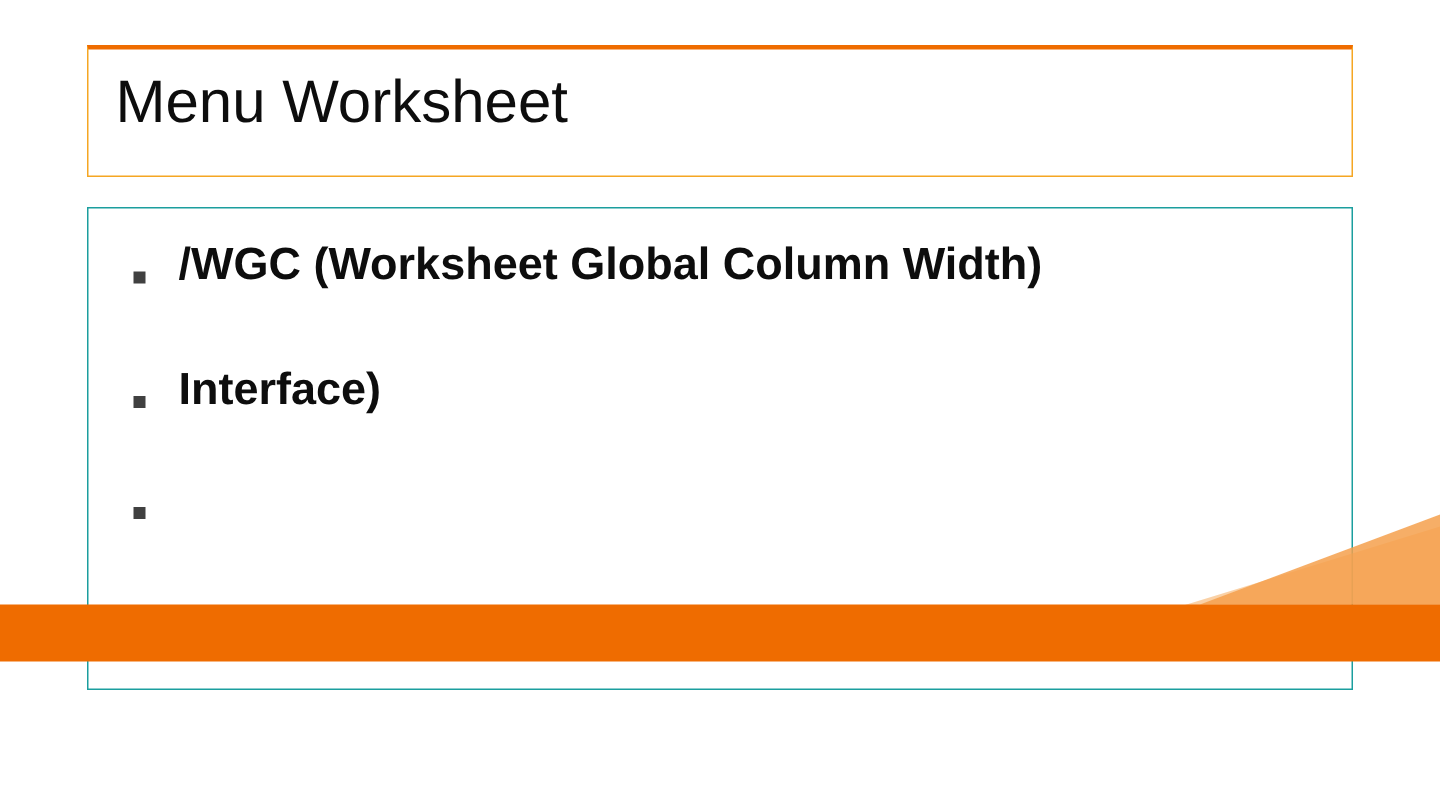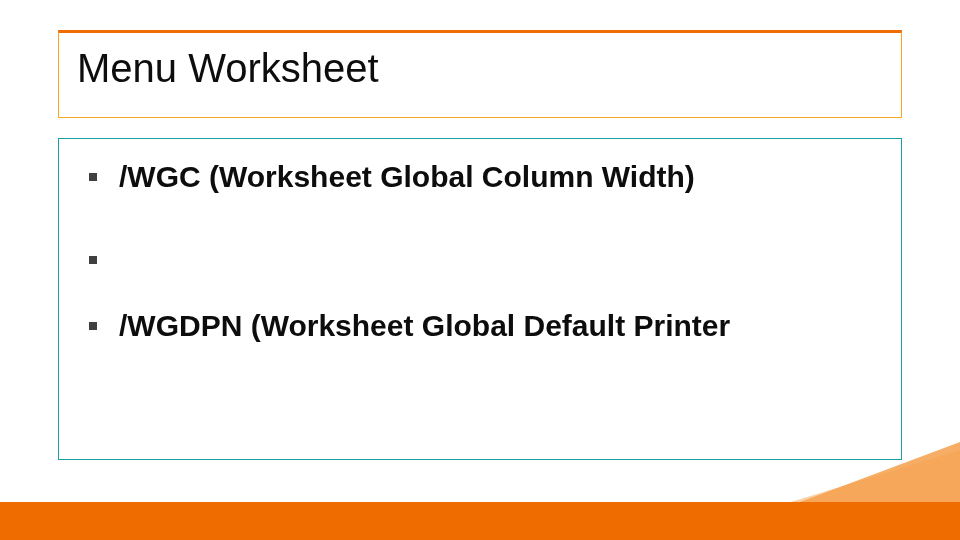--- a/index.html
+++ b/index.html
@@ -8,21 +8,21 @@
     width: 960px;
     height: 540px;
     background: #ffffff;
     font-family: "Segoe UI", "Helvetica Neue", Arial, sans-serif;
     overflow: hidden;
     position: relative;
   }
   .slide {
     position: relative;
     width: 960px;
-    height: 540px;
+    height: 441px;
     box-sizing: border-box;
   }
   .title-box {
     position: absolute;
     left: 58px;
     top: 30px;
     width: 844px;
     height: 88px;
     border-top: 3px solid #ef6c00;
     border-left: 1px solid #f5a623;
@@ -43,21 +43,21 @@
     left: 58px;
     top: 138px;
     width: 844px;
     height: 322px;
     border: 1.5px solid #1b9e9e;
     box-sizing: border-box;
     padding: 18px 24px 12px 24px;
   }
   .item {
     display: flex;
-    align-items: flex-start;
+    align-items: center;
     font-size: 30px;
     font-weight: 700;
     color: #0d0d0d;
     line-height: 1.35;
     margin-bottom: 42px;
     text-align: justify;
   }
   .item:last-child { margin-bottom: 0; }
   .bullet-dot {
     flex: 0 0 auto;
@@ -126,27 +126,27 @@
     <div class="item">
       <div class="bullet-dot"></div>
       <div class="item-text">
         <span>/WGC (Worksheet Global Column Width)</span>
       </div>
     </div>
 
     <div class="item">
       <div class="bullet-dot"></div>
       <div class="item-text">
+        <span class="last-line">Interface)</span>
       </div>
     </div>
 
     <div class="item">
       <div class="bullet-dot"></div>
       <div class="item-text">
-        <span class="just">/WGDPN (Worksheet Global Default Printer</span>
       </div>
     </div>
 
   </div>
 
   <div class="bottom-triangle2"></div>
   <div class="bottom-triangle"></div>
   <div class="bottom-bar"></div>
 
 </div>

